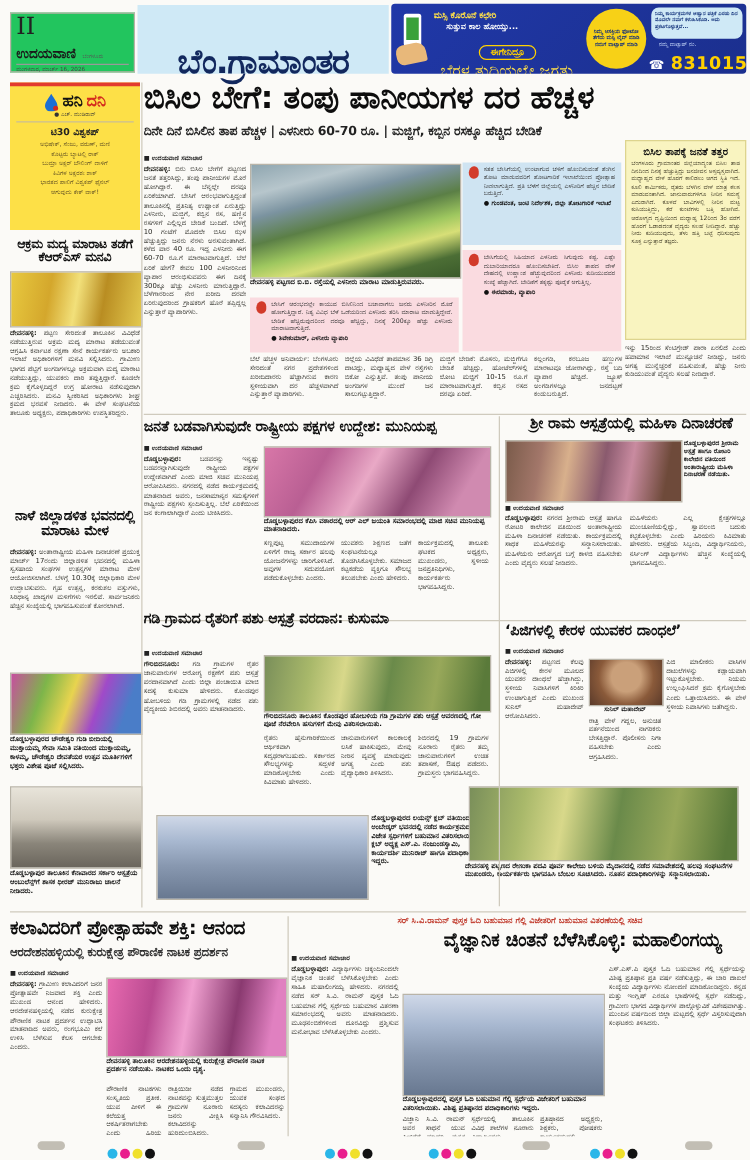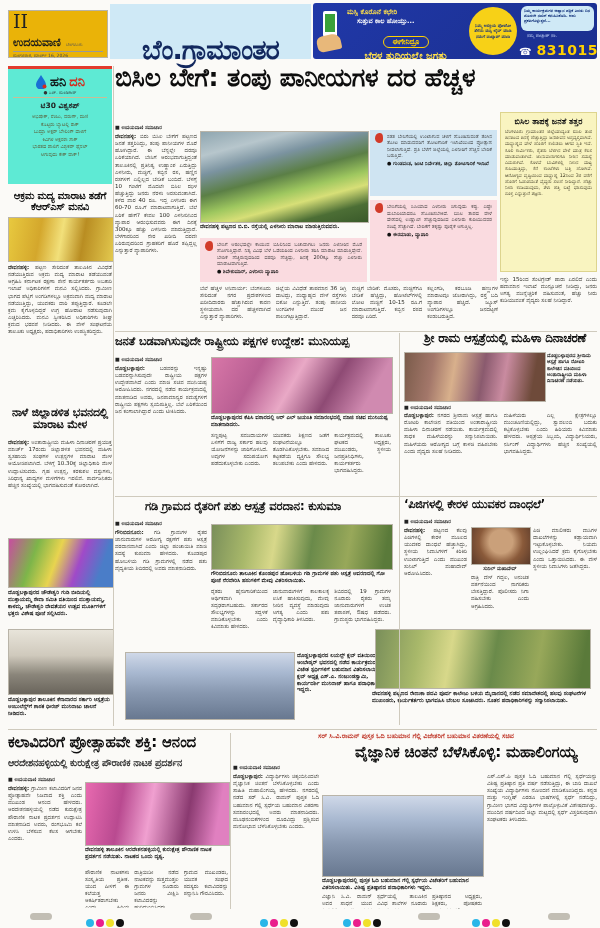--- a/index.html
+++ b/index.html
@@ -28,21 +28,21 @@
   .rule-h{background:#cfcabd;height:1px;}
   .dot{width:8px;height:8px;border-radius:50%;display:inline-block;margin-right:2px;}
   .oval{width:22px;height:7px;border-radius:4px;background:#c2beb4;display:inline-block;}
   .stripcol{font-size:5.5px;line-height:1.28;text-align:justify;color:#25251f;overflow:hidden;}
   .small-center{text-align:center;}
 </style>
 </head>
 <body>
 <div class="page">
 
-<div class="abs" style="left:8px;top:10px;width:100px;height:48px;border:1px solid #b8b3a6;background:#eab308;padding:1px 4px;box-sizing:border-box;">
+<div class="abs" style="left:8px;top:10px;width:100px;height:48px;border:1px solid #b8b3a6;background:#22c55e;padding:1px 4px;box-sizing:border-box;">
   <div style="font-family:'DejaVu Serif','Liberation Serif',serif;font-size:19px;line-height:1;color:#222;">II</div>
   <div style="white-space:nowrap;">
     <span style="font-weight:bold;font-size:11px;color:#1a1a1a;">ಉದಯವಾಣಿ</span>
     <span style="font-size:4.5px;color:#555;">ಬೆಂಗಳೂರು</span>
   </div>
   <div style="font-size:4.5px;color:#444;border-top:0.5px solid #999;margin-top:1px;padding-top:1px;">ಮಂಗಳವಾರ, ಮಾರ್ಚ್ 16, 2026</div>
 </div>
 
 <div class="abs" style="left:110px;top:4px;width:201px;height:55px;background:#cfe9f6;display:flex;align-items:center;justify-content:center;">
   <span style="font-weight:bold;font-size:27px;color:#12285e;letter-spacing:-1px;margin-top:36px;">ಬೆಂ.ಗ್ರಾಮಾಂತರ</span>
@@ -51,32 +51,32 @@
 <div class="abs" style="left:313px;top:3px;width:284px;height:56px;background:linear-gradient(135deg,#2038a8,#1b2f8e);border-radius:3px;overflow:hidden;">
   <div style="position:absolute;left:4px;top:8px;width:26px;height:42px;">
     <div style="position:absolute;left:6px;top:0;width:14px;height:26px;background:#fff;border-radius:2px;"></div>
     <div style="position:absolute;left:8px;top:3px;width:10px;height:18px;background:#3aa13a;"></div>
     <div style="position:absolute;left:0;top:24px;width:24px;height:16px;background:#e8b87a;border-radius:6px 8px 2px 6px;transform:rotate(-12deg);"></div>
   </div>
   <div style="position:absolute;left:34px;top:5px;font-size:7px;font-weight:bold;color:#ffe04a;">ಮಸ್ಸಿ ಕೊರೊನೆ ಕಛೇರಿ</div>
   <div style="position:absolute;left:44px;top:14px;font-size:6.5px;font-weight:bold;color:#fff;">ಸುತ್ತುವ ಕಾಲ ಹೋಯ್ತು...</div>
   <div style="position:absolute;left:34px;top:26px;width:118px;text-align:center;">
     <span style="display:inline-block;border:1px solid #ffd100;border-radius:8px;padding:0 8px;font-size:7.5px;font-weight:bold;color:#ffd100;">ಈಗೇನಿದ್ರೂ</span>
-    <div style="font-size:10px;font-weight:bold;color:#ffe04a;margin-top:2px;">ಬೆರಳ ತುದಿಯಲ್ಲೇ ಜಗತ್ತು</div>
+    <div style="font-size:13px;font-weight:normal;color:#ffe04a;margin-top:2px;">ಬೆರಳ ತುದಿಯಲ್ಲೇ ಜಗತ್ತು</div>
   </div>
   <div style="position:absolute;left:156px;top:4px;width:48px;height:48px;border-radius:50%;background:#f7d117;color:#14307c;font-size:4.4px;font-weight:bold;display:flex;align-items:center;text-align:center;padding:3px;box-sizing:border-box;line-height:1.25;">ನಿಮ್ಮ ಆಸಕ್ತಿಯ ಫೋಟೋ ತೆಗೆದು ಮಸ್ಸಿ ಲೈವ್ ಮಾಡಿ ನಮಗೆ ವಾಟ್ಸಾಪ್ ಮಾಡಿ</div>
   <div style="position:absolute;left:208px;top:3px;width:73px;height:25px;background:#cfe9f6;border-radius:6px;color:#10307a;font-size:4.2px;font-weight:bold;padding:2px 3px;box-sizing:border-box;line-height:1.2;overflow:hidden;">ನಿಮ್ಮ ಕಾರ್ಯಕ್ರಮಗಳ ಆಹ್ವಾನ ಪತ್ರಿಕೆ ಎರಡು ದಿನ ಮೊದಲೇ ನಮಗೆ ಕಳುಹಿಸಿಕೊಡಿ. ಅದು ಪ್ರಕಟಗೊಳ್ಳುತ್ತದೆ...</div>
   <div style="position:absolute;left:214px;top:30px;font-size:4.5px;color:#cfe0ff;">ನಮ್ಮ ವಾಟ್ಸಾಪ್ ನಂ.</div>
   <div style="position:absolute;left:206px;top:37px;white-space:nowrap;">
     <span style="color:#fff;font-size:10px;">☎</span>
     <span style="font-size:14px;font-weight:bold;color:#ffd100;letter-spacing:0.5px;">8310152292</span>
   </div>
 </div>
 
-<div class="abs" style="left:8px;top:66px;width:104px;height:118px;background:#5eead4;border-top:3px solid #e23b2e;box-sizing:border-box;padding:5px 5px 0 5px;text-align:center;">
+<div class="abs" style="left:8px;top:66px;width:104px;height:118px;background:#fde047;border-top:3px solid #e23b2e;box-sizing:border-box;padding:5px 5px 0 5px;text-align:center;">
   <div style="display:flex;align-items:center;justify-content:center;gap:3px;">
     <svg width="12" height="14" viewBox="0 0 12 14">
       <path d="M6 0 C9 5 11 7 11 10 A5 4.5 0 0 1 1 10 C1 7 3 5 6 0 Z" fill="#1a6fd4"></path>
       <circle cx="9.5" cy="11.5" r="2" fill="#d42b1e"></circle>
     </svg>
     <span style="font-size:13px;font-weight:bold;color:#111;">ಹನಿ</span>
     <span style="font-size:13px;font-weight:bold;color:#d42b1e;">ದನಿ</span>
   </div>
   <div style="font-size:4.5px;color:#333;border-bottom:0.5px solid #c9bd96;padding-bottom:2px;margin-bottom:3px;">● ಎಚ್. ಮಂಡಿರಾವ್</div>
   <div style="font-size:7.5px;font-weight:bold;color:#222;margin-bottom:2px;">ಟಿ30 ವಿಶ್ವಕಪ್</div>
@@ -99,20 +99,21 @@
   <span class="dl">ದೇವನಹಳ್ಳಿ:</span><span> ಅಂತಾರಾಷ್ಟ್ರೀಯ ಮಹಿಳಾ ದಿನಾಚರಣೆ ಪ್ರಯುಕ್ತ ಮಾರ್ಚ್ 17ರಂದು ಜಿಲ್ಲಾಡಳಿತ ಭವನದಲ್ಲಿ ಮಹಿಳಾ ಸ್ವಸಹಾಯ ಸಂಘಗಳ ಉತ್ಪನ್ನಗಳ ಮಾರಾಟ ಮೇಳ ಆಯೋಜಿಸಲಾಗಿದೆ. ಬೆಳಗ್ಗೆ 10.30ಕ್ಕೆ ಜಿಲ್ಲಾಧಿಕಾರಿ ಮೇಳ ಉದ್ಘಾಟಿಸುವರು. ಗೃಹ ಉತ್ಪನ್ನ, ಕರಕುಶಲ ವಸ್ತುಗಳು, ಸಿರಿಧಾನ್ಯ ಖಾದ್ಯಗಳ ಮಳಿಗೆಗಳು ಇರಲಿವೆ. ಸಾರ್ವಜನಿಕರು ಹೆಚ್ಚಿನ ಸಂಖ್ಯೆಯಲ್ಲಿ ಭಾಗವಹಿಸುವಂತೆ ಕೋರಲಾಗಿದೆ.</span>
 </div>
 
 <div class="abs photo ph-temple" style="left:8px;top:538px;width:104px;height:48px;"></div>
 <div class="abs cap" style="left:8px;top:589px;width:104px;height:36px;">ದೊಡ್ಡಬಳ್ಳಾಪುರದ ಚೌಡೇಶ್ವರಿ ಗುಡಿ ಬೀದಿಯಲ್ಲಿ ಮುಕ್ತಾಯಮ್ಮ ಸೇವಾ ಸಮಿತಿ ವತಿಯಿಂದ ಮುಕ್ತಾಯಮ್ಮ, ಕಾಳಮ್ಮ, ಚೌಡೇಶ್ವರಿ ದೇವತೆಯರ ಉತ್ಸವ ಮೂರ್ತಿಗಳಿಗೆ ಭಕ್ತರು ವಿಶೇಷ ಪೂಜೆ ಸಲ್ಲಿಸಿದರು.</div>
 
 <div class="abs photo ph-tent" style="left:8px;top:629px;width:104px;height:64px;"></div>
 <div class="abs cap" style="left:8px;top:696px;width:104px;height:28px;">ದೊಡ್ಡಬಳ್ಳಾಪುರ ತಾಲೂಕಿನ ಕೆನಾವಾರದ ಸರ್ಕಾರಿ ಆಸ್ಪತ್ರೆಯ ಆಂಬುಲೆನ್ಸ್‌ಗೆ ಶಾಸಕ ಧೀರಜ್ ಮುನಿರಾಜು ಚಾಲನೆ ನೀಡಿದರು.</div>
 
 <div class="abs headline" style="left:115px;top:64px;width:482px;font-size:25px;text-align:left;">ಬಿಸಿಲ ಬೇಗೆ: ತಂಪು ಪಾನೀಯಗಳ ದರ ಹೆಚ್ಚಳ</div>
+<div class="abs headline" style="left:115px;top:100px;width:482px;font-size:10px;color:#222;">ದಿನೇ ದಿನೆ ಬಿಸಿಲಿನ ತಾಪ ಹೆಚ್ಚಳ | ಎಳನೀರು 60-70 ರೂ. | ಮಜ್ಜಿಗೆ, ಕಬ್ಬಿನ ರಸಕ್ಕೂ ಹೆಚ್ಚಿದ ಬೇಡಿಕೆ</div>
 
 <div class="abs byline" style="left:115px;top:124px;">■ ಉದಯವಾಣಿ ಸಮಾಚಾರ</div>
 <div class="abs bodytxt" style="left:115px;top:133px;width:82px;height:196px;">
   <span class="dl">ದೇವನಹಳ್ಳಿ:</span><span> ಬಿರು ಬಿಸಿಲ ಬೇಗೆಗೆ ಪಟ್ಟಣದ ಜನತೆ ತತ್ತರಿಸಿದ್ದು, ತಂಪು ಪಾನೀಯಗಳ ಮೊರೆ ಹೋಗಿದ್ದಾರೆ. ಈ ಬೆನ್ನಲ್ಲೇ ದರವೂ ಏರಿಕೆಯಾಗಿದೆ. ಬೇಸಿಗೆ ಆರಂಭವಾಗುತ್ತಿದ್ದಂತೆ ತಾಲೂಕಿನಲ್ಲಿ ಪ್ರತಿನಿತ್ಯ ಉಷ್ಣಾಂಶ ಏರುತ್ತಿದ್ದು ಎಳನೀರು, ಮಜ್ಜಿಗೆ, ಕಬ್ಬಿನ ರಸ, ಹಣ್ಣಿನ ರಸಗಳಿಗೆ ಎಲ್ಲಿಲ್ಲದ ಬೇಡಿಕೆ ಬಂದಿದೆ. ಬೆಳಗ್ಗೆ 10 ಗಂಟೆಗೆ ಮೊದಲೇ ಬಿಸಿಲ ಝಳ ಹೆಚ್ಚುತ್ತಿದ್ದು ಜನರು ನೆರಳು ಅರಸುವಂತಾಗಿದೆ. ಕಳೆದ ವಾರ 40 ರೂ. ಇದ್ದ ಎಳನೀರು ಈಗ 60-70 ರೂ.ಗೆ ಮಾರಾಟವಾಗುತ್ತಿದೆ.</span>
   <span>ಬೆಲೆ ಏರಿಕೆ ಹೇಗೆ? ಕೇವಲ 100 ಎಳನೀರಿನಿಂದ ವ್ಯಾಪಾರ ಆರಂಭಿಸುವವರು ಈಗ ದಿನಕ್ಕೆ 300ಕ್ಕೂ ಹೆಚ್ಚು ಎಳನೀರು ಮಾರುತ್ತಿದ್ದಾರೆ. ಬೆಳೆಗಾರರಿಂದ ನೇರ ಖರೀದಿ ದರವೇ ಏರಿರುವುದರಿಂದ ಗ್ರಾಹಕರಿಗೆ ಹೊರೆ ತಪ್ಪಿದ್ದಲ್ಲ ಎನ್ನುತ್ತಾರೆ ವ್ಯಾಪಾರಿಗಳು.</span>
 </div>
 
 <div class="abs photo ph-coconut" style="left:200px;top:131px;width:167px;height:90px;"></div>
 <div class="abs cap" style="left:200px;top:223px;width:167px;height:13px;">ದೇವನಹಳ್ಳಿ ಪಟ್ಟಣದ ಬಿ.ಬಿ. ರಸ್ತೆಯಲ್ಲಿ ಎಳನೀರು ಮಾರಾಟ ಮಾಡುತ್ತಿರುವವರು.</div>
 
@@ -180,21 +181,21 @@
 <div class="abs byline" style="left:404px;top:404px;">■ ಉದಯವಾಣಿ ಸಮಾಚಾರ</div>
 <div class="abs" style="left:404px;top:412px;width:193px;height:82px;display:flex;gap:6px;">
   <div class="bodytxt" style="flex:1;height:82px;">
     <span class="dl">ದೊಡ್ಡಬಳ್ಳಾಪುರ:</span><span> ನಗರದ ಶ್ರೀರಾಮ ಆಸ್ಪತ್ರೆ ಹಾಗೂ ರೋಟರಿ ಕಾಲೇಜಿನ ವತಿಯಿಂದ ಅಂತಾರಾಷ್ಟ್ರೀಯ ಮಹಿಳಾ ದಿನಾಚರಣೆ ನಡೆಯಿತು. ಕಾರ್ಯಕ್ರಮದಲ್ಲಿ ಸಾಧಕ ಮಹಿಳೆಯರನ್ನು ಸನ್ಮಾನಿಸಲಾಯಿತು. ಮಹಿಳೆಯರು ಆರೋಗ್ಯದ ಬಗ್ಗೆ ಕಾಳಜಿ ವಹಿಸಬೇಕು ಎಂದು ವೈದ್ಯರು ಸಲಹೆ ನೀಡಿದರು.</span>
   </div>
   <div class="bodytxt" style="flex:1;height:82px;">ಮಹಿಳೆಯರು ಎಲ್ಲ ಕ್ಷೇತ್ರಗಳಲ್ಲೂ ಮುಂಚೂಣಿಯಲ್ಲಿದ್ದು, ಸ್ವಾವಲಂಬಿ ಬದುಕು ಕಟ್ಟಿಕೊಳ್ಳಬೇಕು ಎಂದು ಹಿರಿಯರು ಕಿವಿಮಾತು ಹೇಳಿದರು. ಆಸ್ಪತ್ರೆಯ ಸಿಬ್ಬಂದಿ, ವಿದ್ಯಾರ್ಥಿನಿಯರು, ನರ್ಸಿಂಗ್ ವಿದ್ಯಾರ್ಥಿಗಳು ಹೆಚ್ಚಿನ ಸಂಖ್ಯೆಯಲ್ಲಿ ಭಾಗವಹಿಸಿದ್ದರು.</div>
 </div>
 
 <div class="abs rule-h" style="left:115px;top:496px;width:482px;"></div>
 
-<div class="abs headline" style="left:115px;top:500px;width:278px;font-size:11.5px;margin-left:30px;">ಗಡಿ ಗ್ರಾಮದ ರೈತರಿಗೆ ಪಶು ಆಸ್ಪತ್ರೆ ವರದಾನ: ಕುಸುಮಾ</div>
+<div class="abs headline" style="left:115px;top:488px;width:278px;font-size:11.5px;">ಗಡಿ ಗ್ರಾಮದ ರೈತರಿಗೆ ಪಶು ಆಸ್ಪತ್ರೆ ವರದಾನ: ಕುಸುಮಾ</div>
 <div class="abs byline" style="left:115px;top:520px;">■ ಉದಯವಾಣಿ ಸಮಾಚಾರ</div>
 <div class="abs bodytxt" style="left:115px;top:529px;width:92px;height:118px;">
   <span class="dl">ಗೌರಿಬಿದನೂರು:</span><span> ಗಡಿ ಗ್ರಾಮಗಳ ರೈತರ ಜಾನುವಾರುಗಳ ಆರೋಗ್ಯ ರಕ್ಷಣೆಗೆ ಪಶು ಆಸ್ಪತ್ರೆ ವರದಾನವಾಗಿದೆ ಎಂದು ಜಿಲ್ಲಾ ಪಂಚಾಯಿತಿ ಮಾಜಿ ಸದಸ್ಯೆ ಕುಸುಮಾ ಹೇಳಿದರು. ಕೊಂಡಪುರ ಹೋಬಳಿಯ ಗಡಿ ಗ್ರಾಮಗಳಲ್ಲಿ ನಡೆದ ಪಶು ವೈದ್ಯಕೀಯ ಶಿಬಿರದಲ್ಲಿ ಅವರು ಮಾತನಾಡಿದರು.</span>
 </div>
 <div class="abs photo ph-crowd" style="left:211px;top:524px;width:180px;height:44px;"></div>
 <div class="abs cap" style="left:211px;top:570px;width:180px;height:14px;">ಗೌರಿಬಿದನೂರು ತಾಲೂಕಿನ ಕೊಂಡಪುರ ಹೋಬಳಿಯ ಗಡಿ ಗ್ರಾಮಗಳ ಪಶು ಆಸ್ಪತ್ರೆ ಆವರಣದಲ್ಲಿ ಗೋ ಪೂಜೆ ನೆರವೇರಿಸಿ ಹಸುಗಳಿಗೆ ಮೇವು ವಿತರಿಸಲಾಯಿತು.</div>
 <div class="abs" style="left:211px;top:588px;width:180px;height:58px;display:flex;gap:5px;">
   <div class="stripcol" style="flex:1;">ರೈತರು ಹೈನುಗಾರಿಕೆಯಿಂದ ಆರ್ಥಿಕವಾಗಿ ಸದೃಢರಾಗಬಹುದು. ಸರ್ಕಾರದ ಸೌಲಭ್ಯಗಳನ್ನು ಸದ್ಬಳಕೆ ಮಾಡಿಕೊಳ್ಳಬೇಕು ಎಂದು ಕಿವಿಮಾತು ಹೇಳಿದರು.</div>
   <div class="stripcol" style="flex:1;">ಜಾನುವಾರುಗಳಿಗೆ ಕಾಲಕಾಲಕ್ಕೆ ಲಸಿಕೆ ಹಾಕಿಸುವುದು, ಮೇವು ನೀರಿನ ವ್ಯವಸ್ಥೆ ಮಾಡುವುದು ಅಗತ್ಯ ಎಂದು ಪಶು ವೈದ್ಯಾಧಿಕಾರಿ ತಿಳಿಸಿದರು.</div>
   <div class="stripcol" style="flex:1;">ಶಿಬಿರದಲ್ಲಿ 19 ಗ್ರಾಮಗಳ ನೂರಾರು ರೈತರು ತಮ್ಮ ಜಾನುವಾರುಗಳಿಗೆ ಉಚಿತ ತಪಾಸಣೆ, ಔಷಧ ಪಡೆದರು. ಗ್ರಾಮಸ್ಥರು ಭಾಗವಹಿಸಿದ್ದರು.</div>

